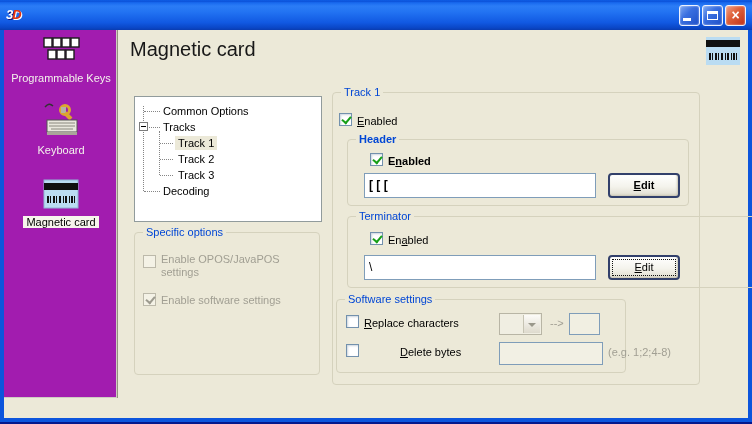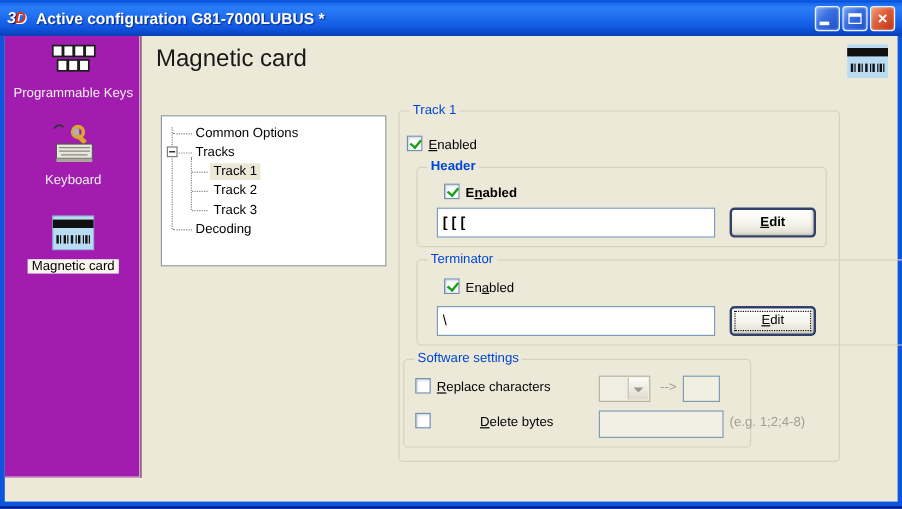--- a/index.html
+++ b/index.html
@@ -85,21 +85,20 @@
   .graytext { position:absolute; font-size:11px; color:#a19f93; white-space:nowrap; }
   .smallbox { position:absolute; width:31px; height:22px; background:#f1efe2; border:1px solid #7f9db9; }
 </style>
 </head>
 <body>
 
 <div id="win">
 
   <div class="titlebar">
     <span class="app-icon"><span class="l3">3</span><span class="lD">D</span></span>
-    <span class="title-text">Active configuration G81-7000LUBUS *</span>
     <span class="winbtns">
       <span class="winbtn">
           <span class="min-glyph"></span>
         </span>
       <span class="winbtn">
           <span class="max-glyph"></span>
         </span>
       <span class="winbtn close">
           <span>×</span>
         </span>
@@ -191,20 +190,27 @@
       <div class="tline-h" style="left:25px; top:78px; width:13px;"></div>
       <div class="expander"></div>
       <div class="tnode" style="left:28px; top:8px;">Common Options</div>
       <div class="tnode" style="left:28px; top:24px;">Tracks</div>
       <div class="tnode sel" style="left:40px; top:39px;">Track 1</div>
       <div class="tnode" style="left:43px; top:56px;">Track 2</div>
       <div class="tnode" style="left:43px; top:72px;">Track 3</div>
       <div class="tnode" style="left:28px; top:88px;">Decoding</div>
     </div>
 
+    <div class="grp" style="left:130px; top:202px; width:186px; height:143px;">
+      <span class="gtitle">Specific options</span>
+      <span class="cb disabled" style="left:8px; top:22px;"></span>
+      <span class="cblabel disabled" style="left:26px; top:20px; width:140px;">Enable OPOS/JavaPOS settings</span>
+      <span class="cb disabled checked" style="left:8px; top:60px;"></span>
+      <span class="cblabel disabled" style="left:26px; top:61px; width:150px;">Enable software settings</span>
+    </div>
 
     <div class="grp" style="left:328px; top:62px; width:368px; height:293px;">
       <span class="gtitle">Track 1</span>
 
       <span class="cb checked" style="left:6px; top:20px;"></span>
       <span class="cblabel" style="left:24px; top:22px;"><span></span><span class="mn">E</span><span>nabled</span></span>
 
       <div class="grp" style="left:14px; top:46px; width:342px; height:67px;font-weight:bold;">
         <span class="gtitle">Header</span>
         <span class="cb checked" style="left:22px; top:13px;"></span>

